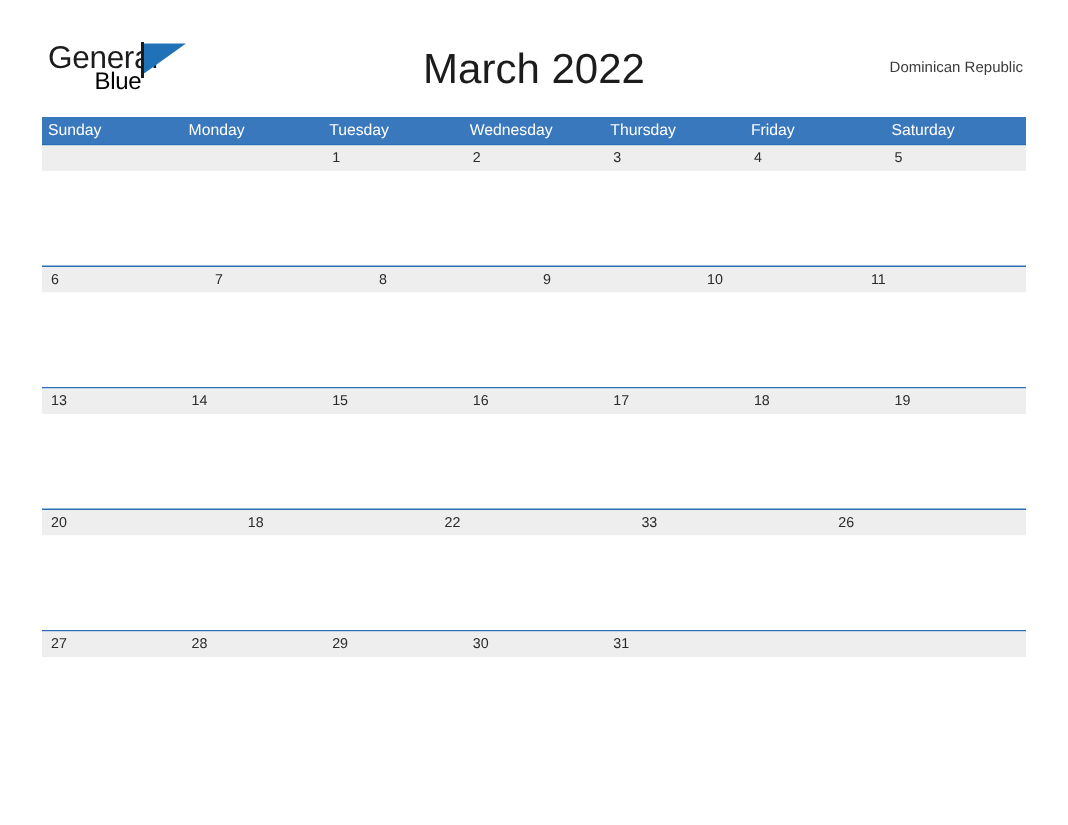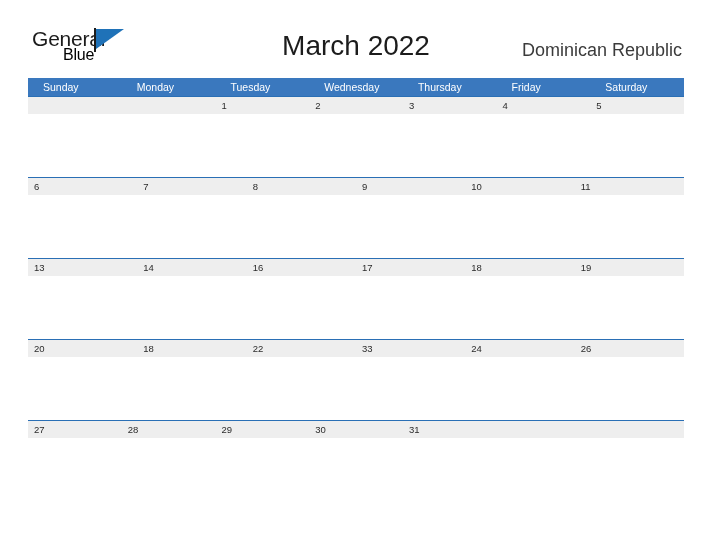--- a/index.html
+++ b/index.html
@@ -83,21 +83,21 @@
     text-align: center;
     font-size: 28px;
     color: #1c1c1c;
     font-family: "Liberation Sans", sans-serif;
   }
 
   .cal-country {
     position: absolute;
     right: 30px;
     top: 40px;
-    font-size: 18px;
+    font-size: 10px;
     color: #3b3b3b;
     font-family: "Liberation Sans", sans-serif;
   }
 
   
   .calendar {
     position: absolute;
     left: 28px;
     top: 78px;
     width: 656px;
@@ -106,21 +106,21 @@
   .weekday-row {
     display: flex;
     background: #3a78be;
     height: 18px;
   }
   .weekday-cell {
     flex: 1 1 0;
     color: #ffffff;
     font-size: 10.5px;
     line-height: 18px;
-    padding-left: 15px;
+    padding-left: 4px;
     box-sizing: border-box;
     white-space: nowrap;
     overflow: hidden;
   }
 
   .week-row {
     border-top: 1.5px solid #2a6fb5;
     background: #ffffff;
   }
   .week-row:first-of-type {
@@ -221,20 +221,21 @@
         <div class="day-body-cell"></div>
         <div class="day-body-cell"></div>
         <div class="day-body-cell"></div>
       </div>
     </div>
 
     <div class="week-row">
       <div class="day-numbers">
         <div class="day-num-cell">13</div>
         <div class="day-num-cell">14</div>
+        <div class="day-num-cell">15</div>
         <div class="day-num-cell">16</div>
         <div class="day-num-cell">17</div>
         <div class="day-num-cell">18</div>
         <div class="day-num-cell">19</div>
       </div>
       <div class="day-bodies">
         <div class="day-body-cell"></div>
         <div class="day-body-cell"></div>
         <div class="day-body-cell"></div>
         <div class="day-body-cell"></div>
@@ -243,21 +244,20 @@
         <div class="day-body-cell"></div>
       </div>
     </div>
 
     <div class="week-row">
       <div class="day-numbers">
         <div class="day-num-cell">20</div>
         <div class="day-num-cell">18</div>
         <div class="day-num-cell">22</div>
         <div class="day-num-cell">33</div>
-        <div class="day-num-cell">24</div>
         <div class="day-num-cell">26</div>
       </div>
       <div class="day-bodies">
         <div class="day-body-cell"></div>
         <div class="day-body-cell"></div>
         <div class="day-body-cell"></div>
         <div class="day-body-cell"></div>
         <div class="day-body-cell"></div>
         <div class="day-body-cell"></div>
         <div class="day-body-cell"></div>

